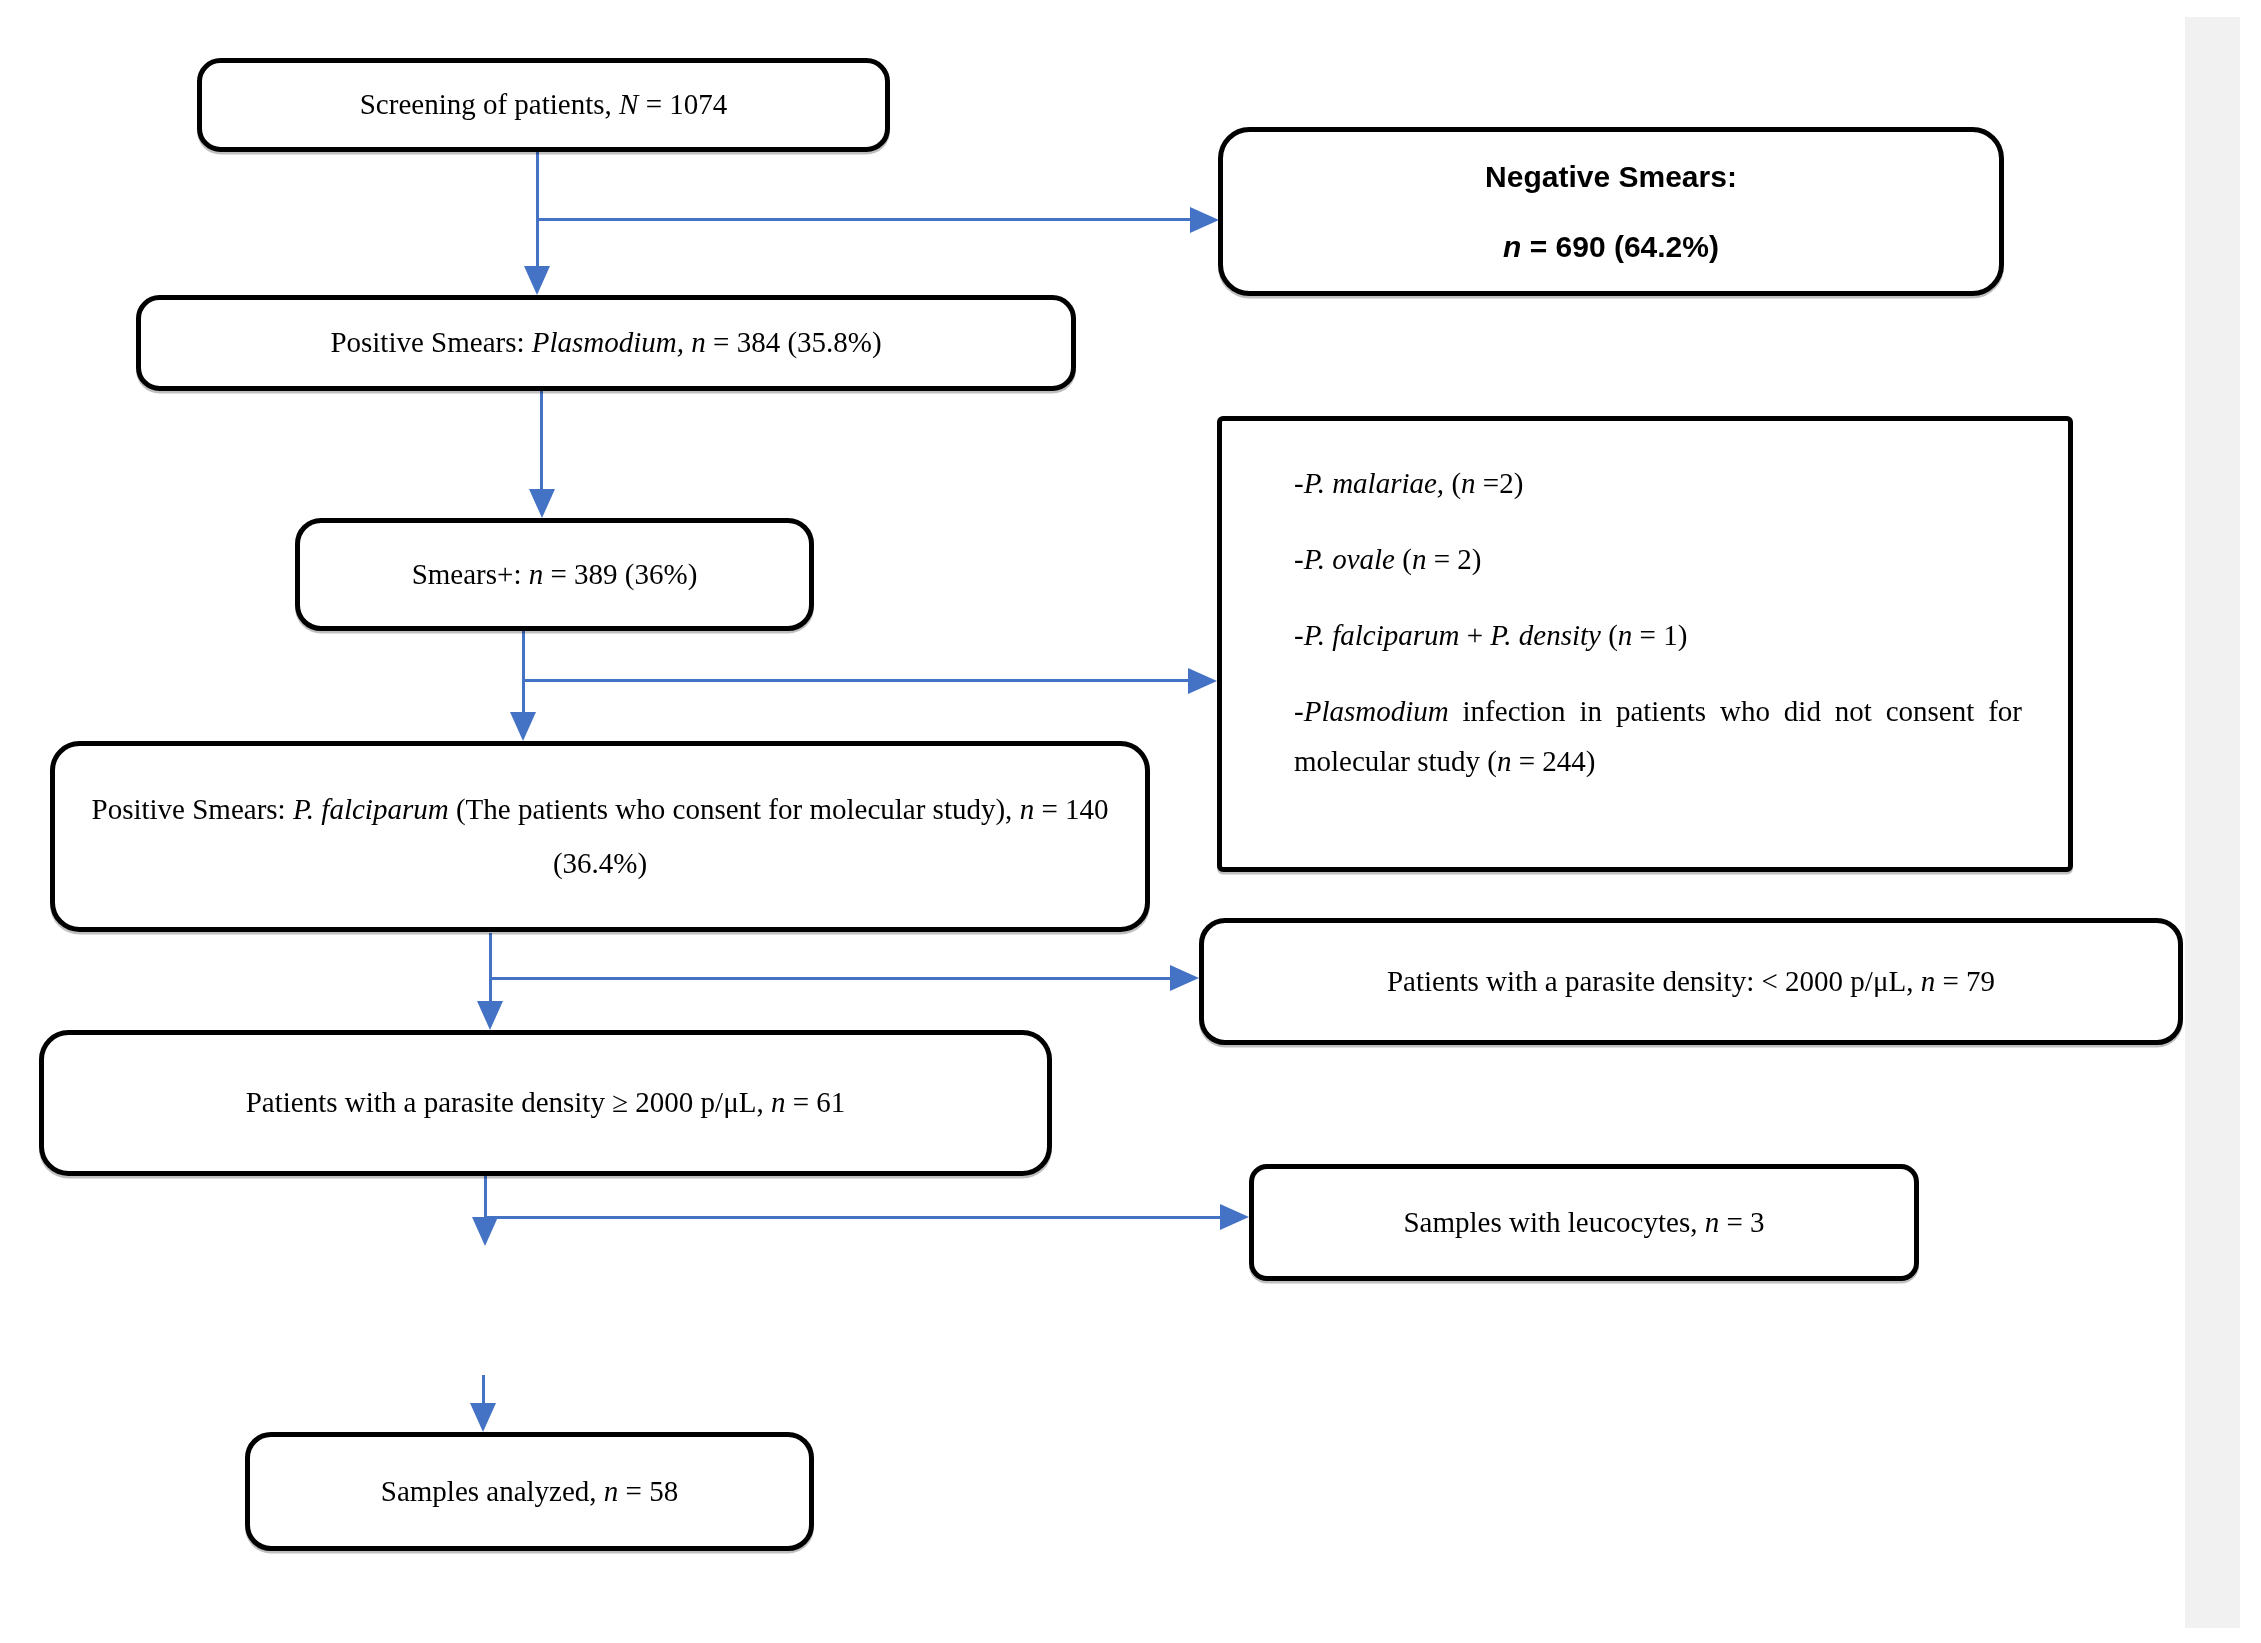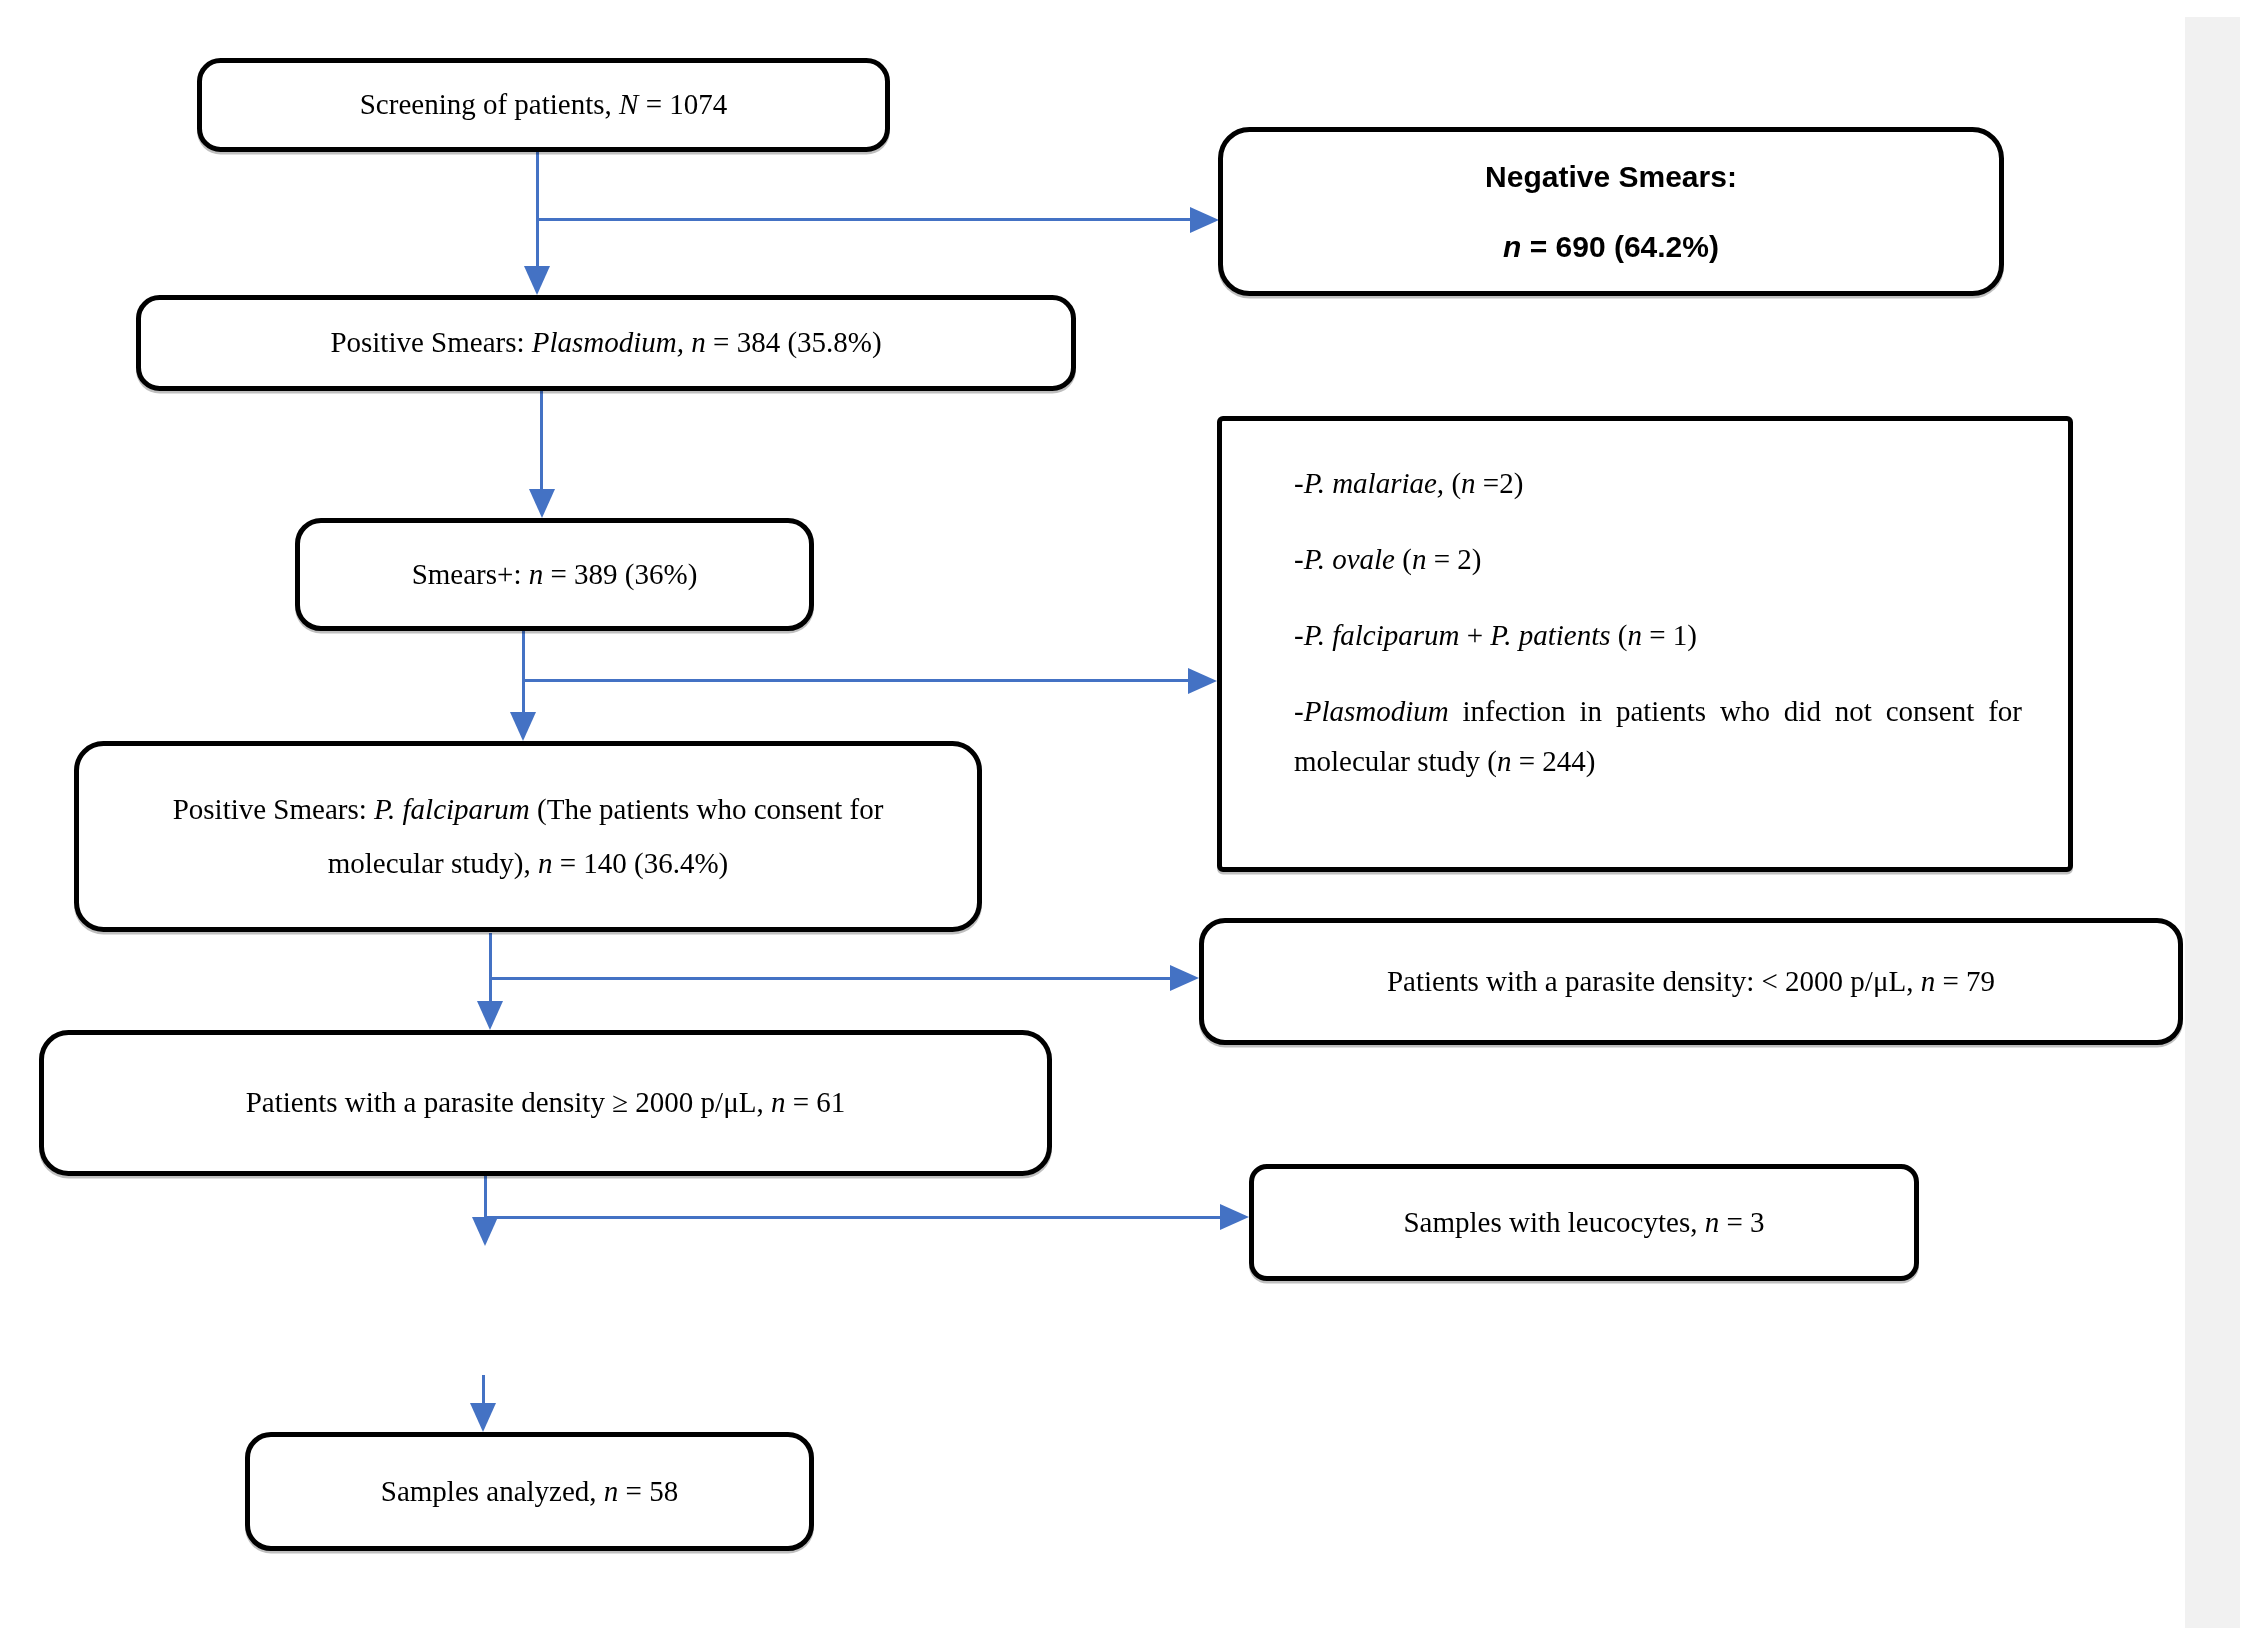--- a/index.html
+++ b/index.html
@@ -31,22 +31,22 @@
   #node-negative-smears    {left:1218px; top:127px;  width:786px; height:169px; border-radius:31.5px;
                             flex-direction:column; row-gap:37px;
                             font-family:"Liberation Sans","DejaVu Sans",sans-serif;
                             font-weight:bold; font-size:30px; line-height:1.1;text-align:center;}
   #node-positive-plasmodium{left:136px;  top:295px;  width:940px; height:96px; border-radius:23.6px;}
   #node-smears-plus        {left:295px;  top:518px;  width:519px;  height:113px; border-radius:26px;}
   #node-exclusions         {left:1217px; top:416px;  width:856px; height:456px; border-radius:6px;
                             flex-direction:column; align-items:stretch; justify-content:flex-start;
                             text-align:justify; padding:38px 46px 0 72px; line-height:1.72;}
   #node-exclusions .exc-item{margin:0 0 26px 0;}
-  #node-positive-falciparum{left:50px;   top:741px; width:908px; height:191px; border-radius:29.5px;
-                            padding:0 36px; line-height:1.85;margin-left:24px;}
+  #node-positive-falciparum{left:50px;   top:741px; width:1100px; height:191px; border-radius:29.5px;
+                            padding:0 36px; line-height:1.85;}
   #node-low-density        {left:1199px; top:918px; width:984px; height:127px; border-radius:26px;}
   #node-high-density       {left:39px;   top:1030px; width:1013px; height:146px; border-radius:29.5px;}
   #node-with-leucocytes    {left:1249px; top:1164px; width:670px; height:117px; border-radius:18px;}
   #node-without-leucocytes {left:164px;  top:1246px; width:755px; height:129px; border-radius:26px;}
   #node-analyzed           {left:245px;  top:1432px; width:569px;  height:119px; border-radius:26px;}
 
   
   .vline{position:absolute;width:2.6px;background:#4472C4;}
   .hline{position:absolute;height:2.6px;background:#4472C4;}
   .arr-down{position:absolute;width:0;height:0;
@@ -125,21 +125,21 @@
     <span><span>Positive Smears: </span><span class="seg-i">Plasmodium, n</span><span> = 384 (35.8%)</span></span>
   </div>
 
   <div class="node" id="node-smears-plus">
     <span><span>Smears+: </span><span class="seg-i">n</span><span> = 389 (36%)</span></span>
   </div>
 
   <div class="node" id="node-exclusions">
     <div class="exc-item"><span>-</span><span class="seg-i">P. malariae,</span><span> (</span><span class="seg-i">n</span><span> =2)</span></div>
     <div class="exc-item"><span>-</span><span class="seg-i">P. ovale</span><span> (</span><span class="seg-i">n</span><span> = 2)</span></div>
-    <div class="exc-item"><span>-</span><span class="seg-i">P. falciparum</span><span> + </span><span class="seg-i">P. patients</span><span> (</span><span class="seg-i">n</span><span> = 1)</span></div>
+    <div class="exc-item"><span>-</span><span class="seg-i">P. falciparum</span><span> + </span><span class="seg-i">P. density</span><span> (</span><span class="seg-i">n</span><span> = 1)</span></div>
     <div class="exc-item"><span>-</span><span class="seg-i">Plasmodium</span><span> infection in patients who did not consent for molecular study (</span><span class="seg-i">n</span><span> = 244)</span></div>
   </div>
 
   <div class="node" id="node-positive-falciparum">
     <span><span>Positive Smears: </span><span class="seg-i">P. falciparum</span><span> (The patients who consent for molecular study), </span><span class="seg-i">n</span><span> = 140 (36.4%)</span></span>
   </div>
 
   <div class="node" id="node-low-density">
     <span><span>Patients with a parasite density: &lt; 2000 p/μL, </span><span class="seg-i">n</span><span> = 79</span></span>
   </div>

